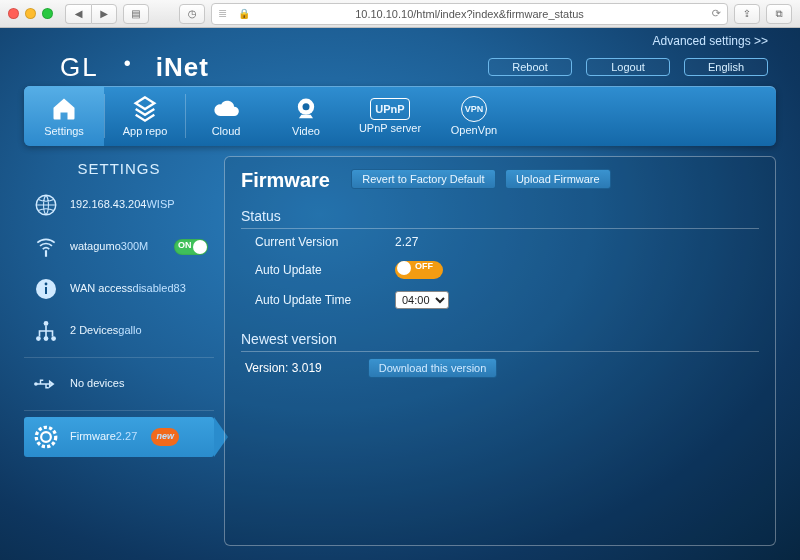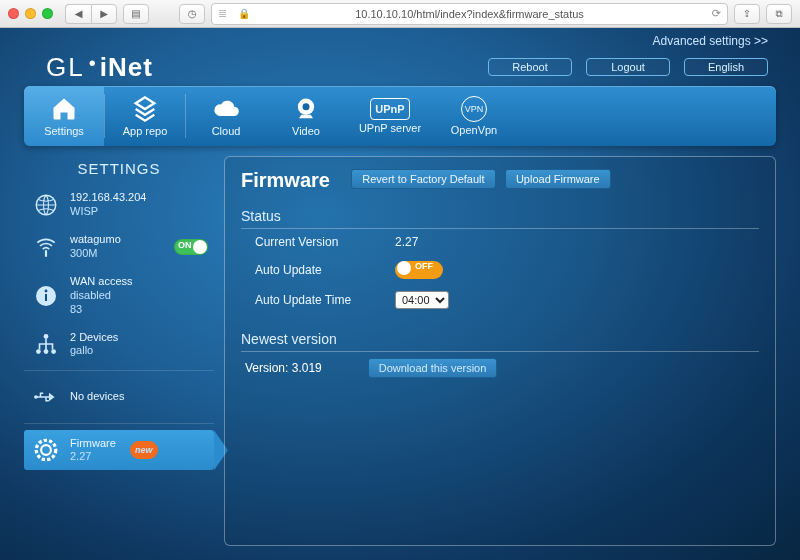--- a/index.html
+++ b/index.html
@@ -14,43 +14,43 @@
   .group { display:flex; } .group .nav-btn:first-child{border-radius:4px 0 0 4px; border-right:none} .group .nav-btn:last-child{border-radius:0 4px 4px 0}
   .url-bar { flex:1; height:22px; border:1px solid #c8c8c8; border-radius:4px; background:#fff; display:flex; align-items:center; justify-content:center; color:#555; font-size:11px; position:relative;}
   .url-bar .lock{position:absolute; left:26px; color:#999; font-size:10px}
   .url-bar .reader{position:absolute; left:6px; color:#bbb; font-size:11px}
   .url-bar .reload{position:absolute; right:6px; color:#888; font-size:11px}
 
   
   .page { height: 532px; background: radial-gradient(ellipse at 40% 35%, #2a7fbf 0%, #1d5e94 40%, #0e365f 75%, #072641 100%); position:relative; color:#fff; overflow:hidden;}
   a.adv { position:absolute; top:6px; right:32px; color:#c7e4ff; font-size:12px; text-decoration:none;}
   
-  .logo { position:absolute; top:24px; left:46px; display:flex; align-items:center; font-weight:400; }
+  .logo { position:absolute; top:24px; left:60px; display:flex; align-items:center; font-weight:400;gap:21px; }
   .logo .gl{font-size:26px; letter-spacing:2px;} .logo .dot{font-size:20px; margin:0 4px; position:relative; top:-4px} .logo .inet{font-size:26px; font-weight:600; letter-spacing:1px}
   
   .top-btns { position:absolute; top:30px; right:32px; display:flex; gap:14px;}
   .pill-btn { width:84px; height:18px; border:1px solid #6bb7ea; border-radius:4px; display:flex; align-items:center; justify-content:center; font-size:11px; color:#d7efff; cursor:pointer; background:rgba(255,255,255,0.02);}
   
   .topnav { position:absolute; top:58px; left:24px; right:24px; height:60px; background: linear-gradient(#2f8ed1,#1468a8); border-radius:6px; display:flex; align-items:stretch; box-shadow: inset 0 1px 0 rgba(255,255,255,.25), 0 2px 6px rgba(0,0,0,.3);}
   .tn-item { width:80px; display:flex; flex-direction:column; align-items:center; justify-content:center; gap:2px; font-size:11px; color:#eaf6ff; cursor:pointer; position:relative;}
   .tn-sep { width:1px; margin:8px 0; background:rgba(255,255,255,.25);}
   .tn-item.active { background: linear-gradient(#56aee6,#2d8acd); border-radius:6px 0 0 6px;}
   .tn-item svg { width:28px; height:28px; fill:#fff; }
   .tn-label { }
   .upnp-box{ border:1.5px solid #fff; border-radius:4px; width:40px; height:22px; display:flex; align-items:center; justify-content:center; font-size:11px; font-weight:600;}
-  .vpn-circ{ width:26px; height:26px; border:1.5px solid #fff; border-radius:50%; display:flex; align-items:center; justify-content:center; font-size:9px; font-weight:400;}
+  .vpn-circ{ width:26px; height:26px; border:1.5px solid #fff; border-radius:50%; display:flex; align-items:center; justify-content:center; font-size:9px; font-weight:700;}
 
   
   .content { position:absolute; top:128px; left:24px; right:24px; bottom:14px; display:flex; gap:10px;}
   
   .sidebar { width:190px; display:flex; flex-direction:column; gap:2px;}
   .sb-title { font-size:15px; letter-spacing:1px; text-align:center; color:#d9efff; padding:4px 0 6px;}
   .sb-item { display:flex; align-items:center; gap:10px; padding:6px 6px 6px 8px; color:#bfe1ff; font-size:11px; line-height:1.25; cursor:pointer; position:relative; border-radius:3px;}
   .sb-item .ico { width:28px; height:28px; flex:none; display:flex; align-items:center; justify-content:center;}
-  .sb-item .txt { display:flex; flex-direction:column;}
+  .sb-item .txt { display:flex; flex-direction:row;}
   .sb-item .txt span:first-child{color:#e8f5ff}
   .sb-sep { height:1px; background:rgba(255,255,255,.15); margin:4px 0;}
   .toggle { margin-left:auto; width:34px; height:16px; border-radius:9px; background:#3fc05a; position:relative; box-shadow:inset 0 0 2px rgba(0,0,0,.3);}
   .toggle::after{content:""; position:absolute; right:1px; top:1px; width:14px; height:14px; background:#fff; border-radius:50%;}
   .toggle .on{position:absolute; left:4px; top:1px; font-size:9px; font-weight:700; color:#fff}
   .sb-item.active { background: linear-gradient(#3aa0df,#2a8ccd); }
   .sb-item.active::after{ content:""; position:absolute; right:-14px; top:0; bottom:0; width:14px; background:#2a8ccd; clip-path: polygon(0 0, 100% 50%, 0 100%);}
   .new-badge{ width:28px; height:18px; background:#f26a1b; border-radius:10px; display:flex; align-items:center; justify-content:center; font-size:9px; font-style:italic; font-weight:700; margin-left:4px;}
 
   

